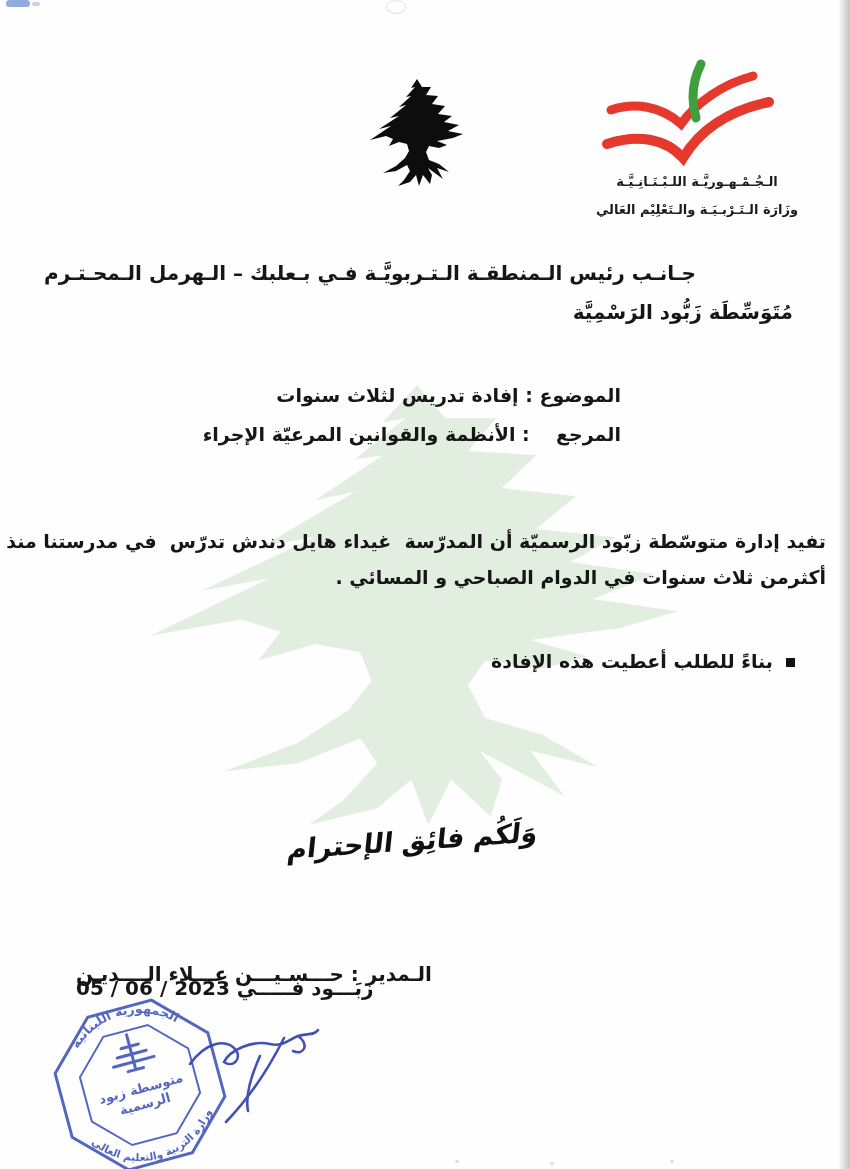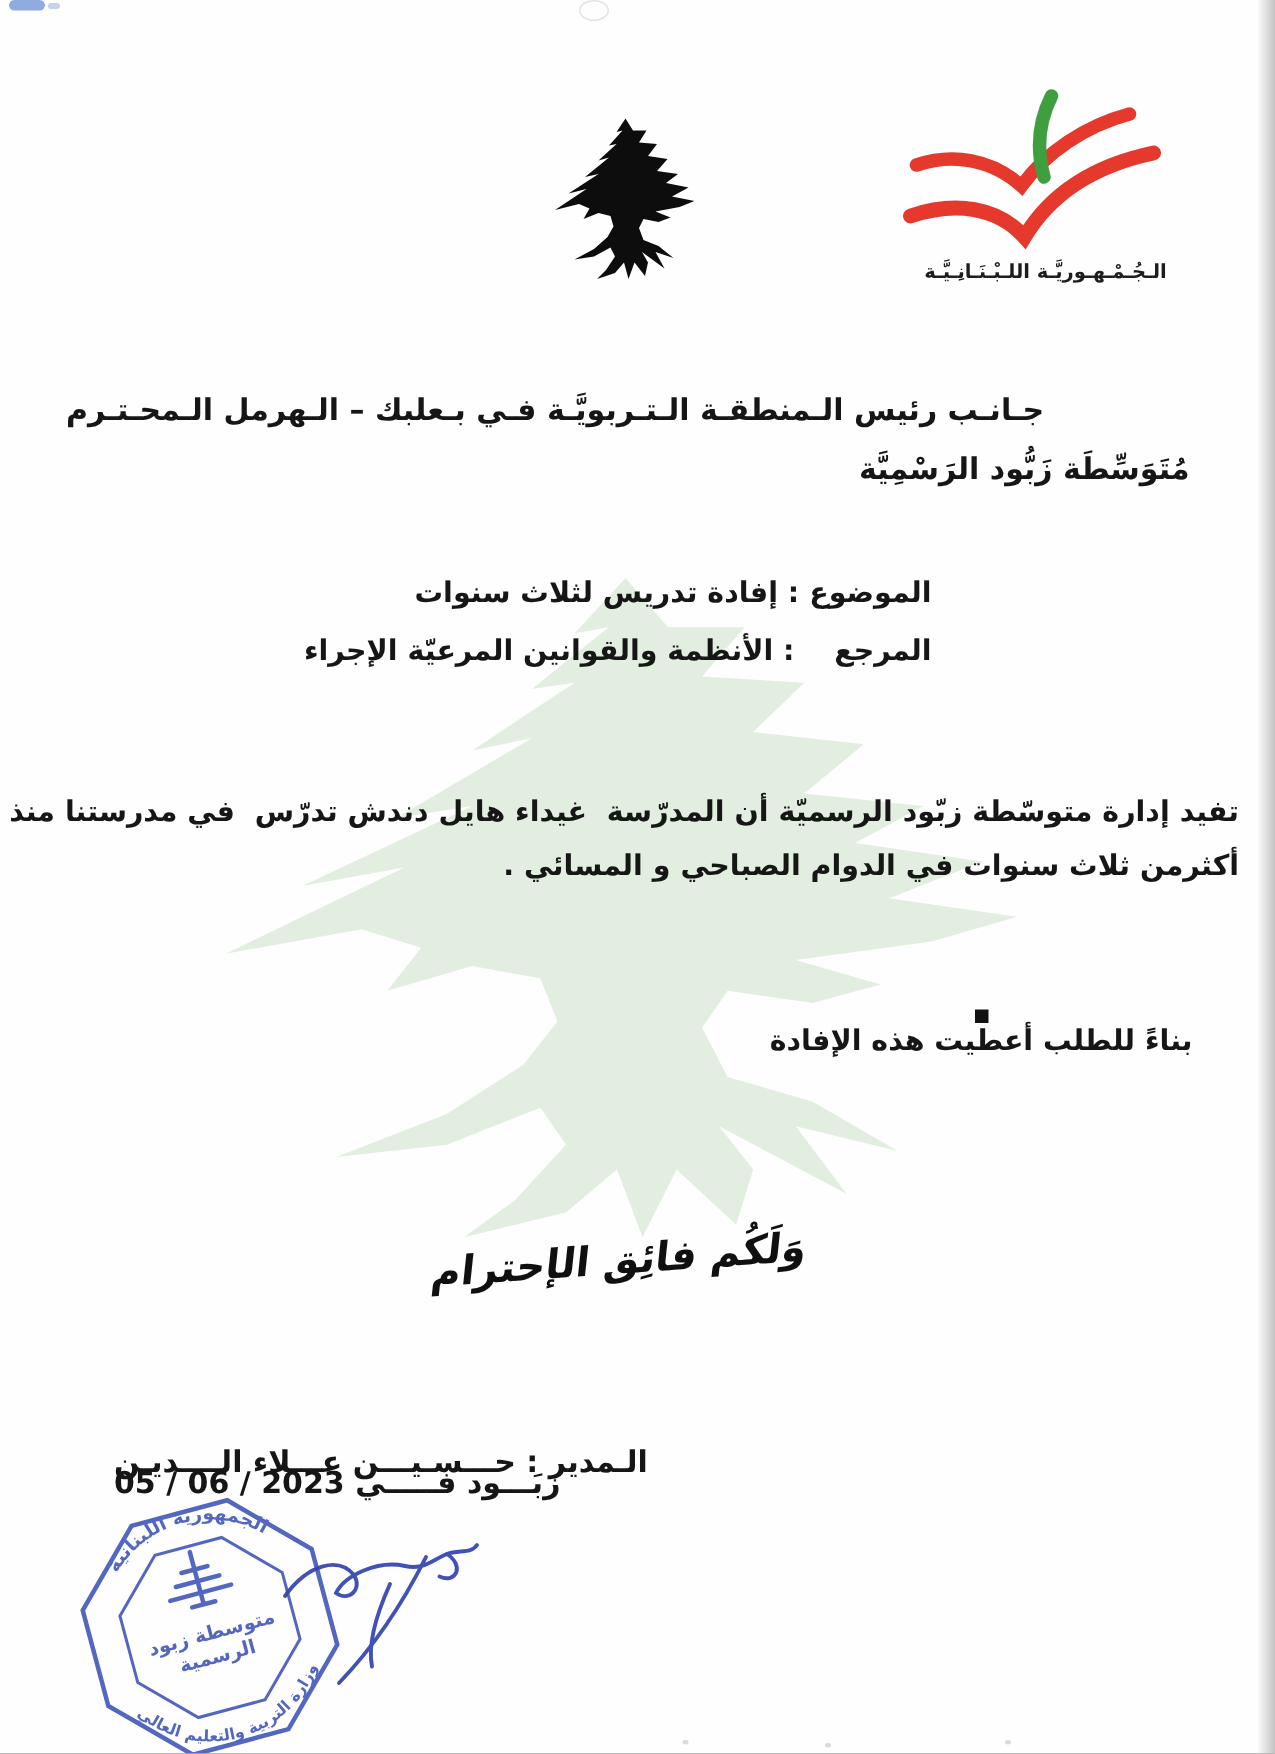--- a/index.html
+++ b/index.html
@@ -23,21 +23,21 @@
     line-height:28px;color:#1d1d1d;z-index:2;
   }
   .addressee{left:44px;top:261px;font-size:20px;z-index:2;}
   .school-name{right:57px;top:300px;font-size:20px;z-index:2;}
   .subject-line{right:229px;top:384px;font-size:19px;z-index:2;}
   .reference-line{right:229px;top:423px;font-size:19px;z-index:2;margin-left:35px;}
 
   .body-line1{right:24px;top:530px;font-size:19px;z-index:2;}
   .body-line2{right:24px;top:566px;font-size:19px;z-index:2;}
 
-  .bullet-row{right:55px;top:670px;display:flex;direction:rtl;align-items:center;gap:1px;z-index:2;flex-direction:column;}
+  .bullet-row{right:55px;top:650px;display:flex;direction:rtl;align-items:center;gap:13px;z-index:2;}
   .bullet-square{width:9px;height:9px;background:#121212;margin-top:3px;}
   .bullet-text{font-size:19px;}
 
   .closing{
     left:318px;top:824px;width:220px;text-align:center;
     font-size:27px;font-weight:bold;z-index:2;
     transform:rotate(-4deg) skewX(-10deg);
     letter-spacing:-1px;color:#101010;
   }
 
@@ -73,20 +73,21 @@
   </svg>
 
   <svg class="abs logo" width="200" height="115" viewBox="0 0 200 115">
     <path fill="none" stroke-width="9" stroke-linecap="round" d="M14,52 C38,44 64,48 84,66 C100,44 126,26 156,18" stroke="#e6392d"></path>
     <path fill="none" stroke-width="10" stroke-linecap="round" d="M10,86 C40,76 68,80 86,100 C104,70 134,52 172,44" stroke="#e6392d"></path>
     <path fill="none" stroke-width="9" stroke-linecap="round" d="M104,6 C95,24 94,42 99,60" stroke="#3f9f3f"></path>
   </svg>
 
   <div class="abs ministry-text ar">
     <div>الـجُـمْـهـوريَّـة اللـبْـنَـانِـيَّـة</div>
+    <div>وزَارَة الـتَـرْبـيَـة والـتَعْلِيْم العَالي</div>
   </div>
 
   <div class="abs ar txt addressee">جـانـب رئيس الـمنطقـة الـتـربويَّـة فـي بـعلبك – الـهرمل الـمحـتـرم</div>
   <div class="abs ar txt school-name">مُتَوَسِّطَة زَبُّود الرَسْمِيَّة</div>
   <div class="abs ar txt subject-line">الموضوع : إفادة تدريس لثلاث سنوات</div>
   <div class="abs ar txt reference-line">المرجع&nbsp;&nbsp;&nbsp;&nbsp;: الأنظمة والقوانين المرعيّة الإجراء</div>
   <div class="abs ar txt body-line2">أكثرمن ثلاث سنوات في الدوام الصباحي و المسائي .</div>
   <div class="abs ar txt body-line1">تفيد إدارة متوسّطة زبّود الرسميّة أن المدرّسة&nbsp; غيداء هايل دندش تدرّس&nbsp; في مدرستنا منذ</div>
 
   <div class="abs bullet-row">

